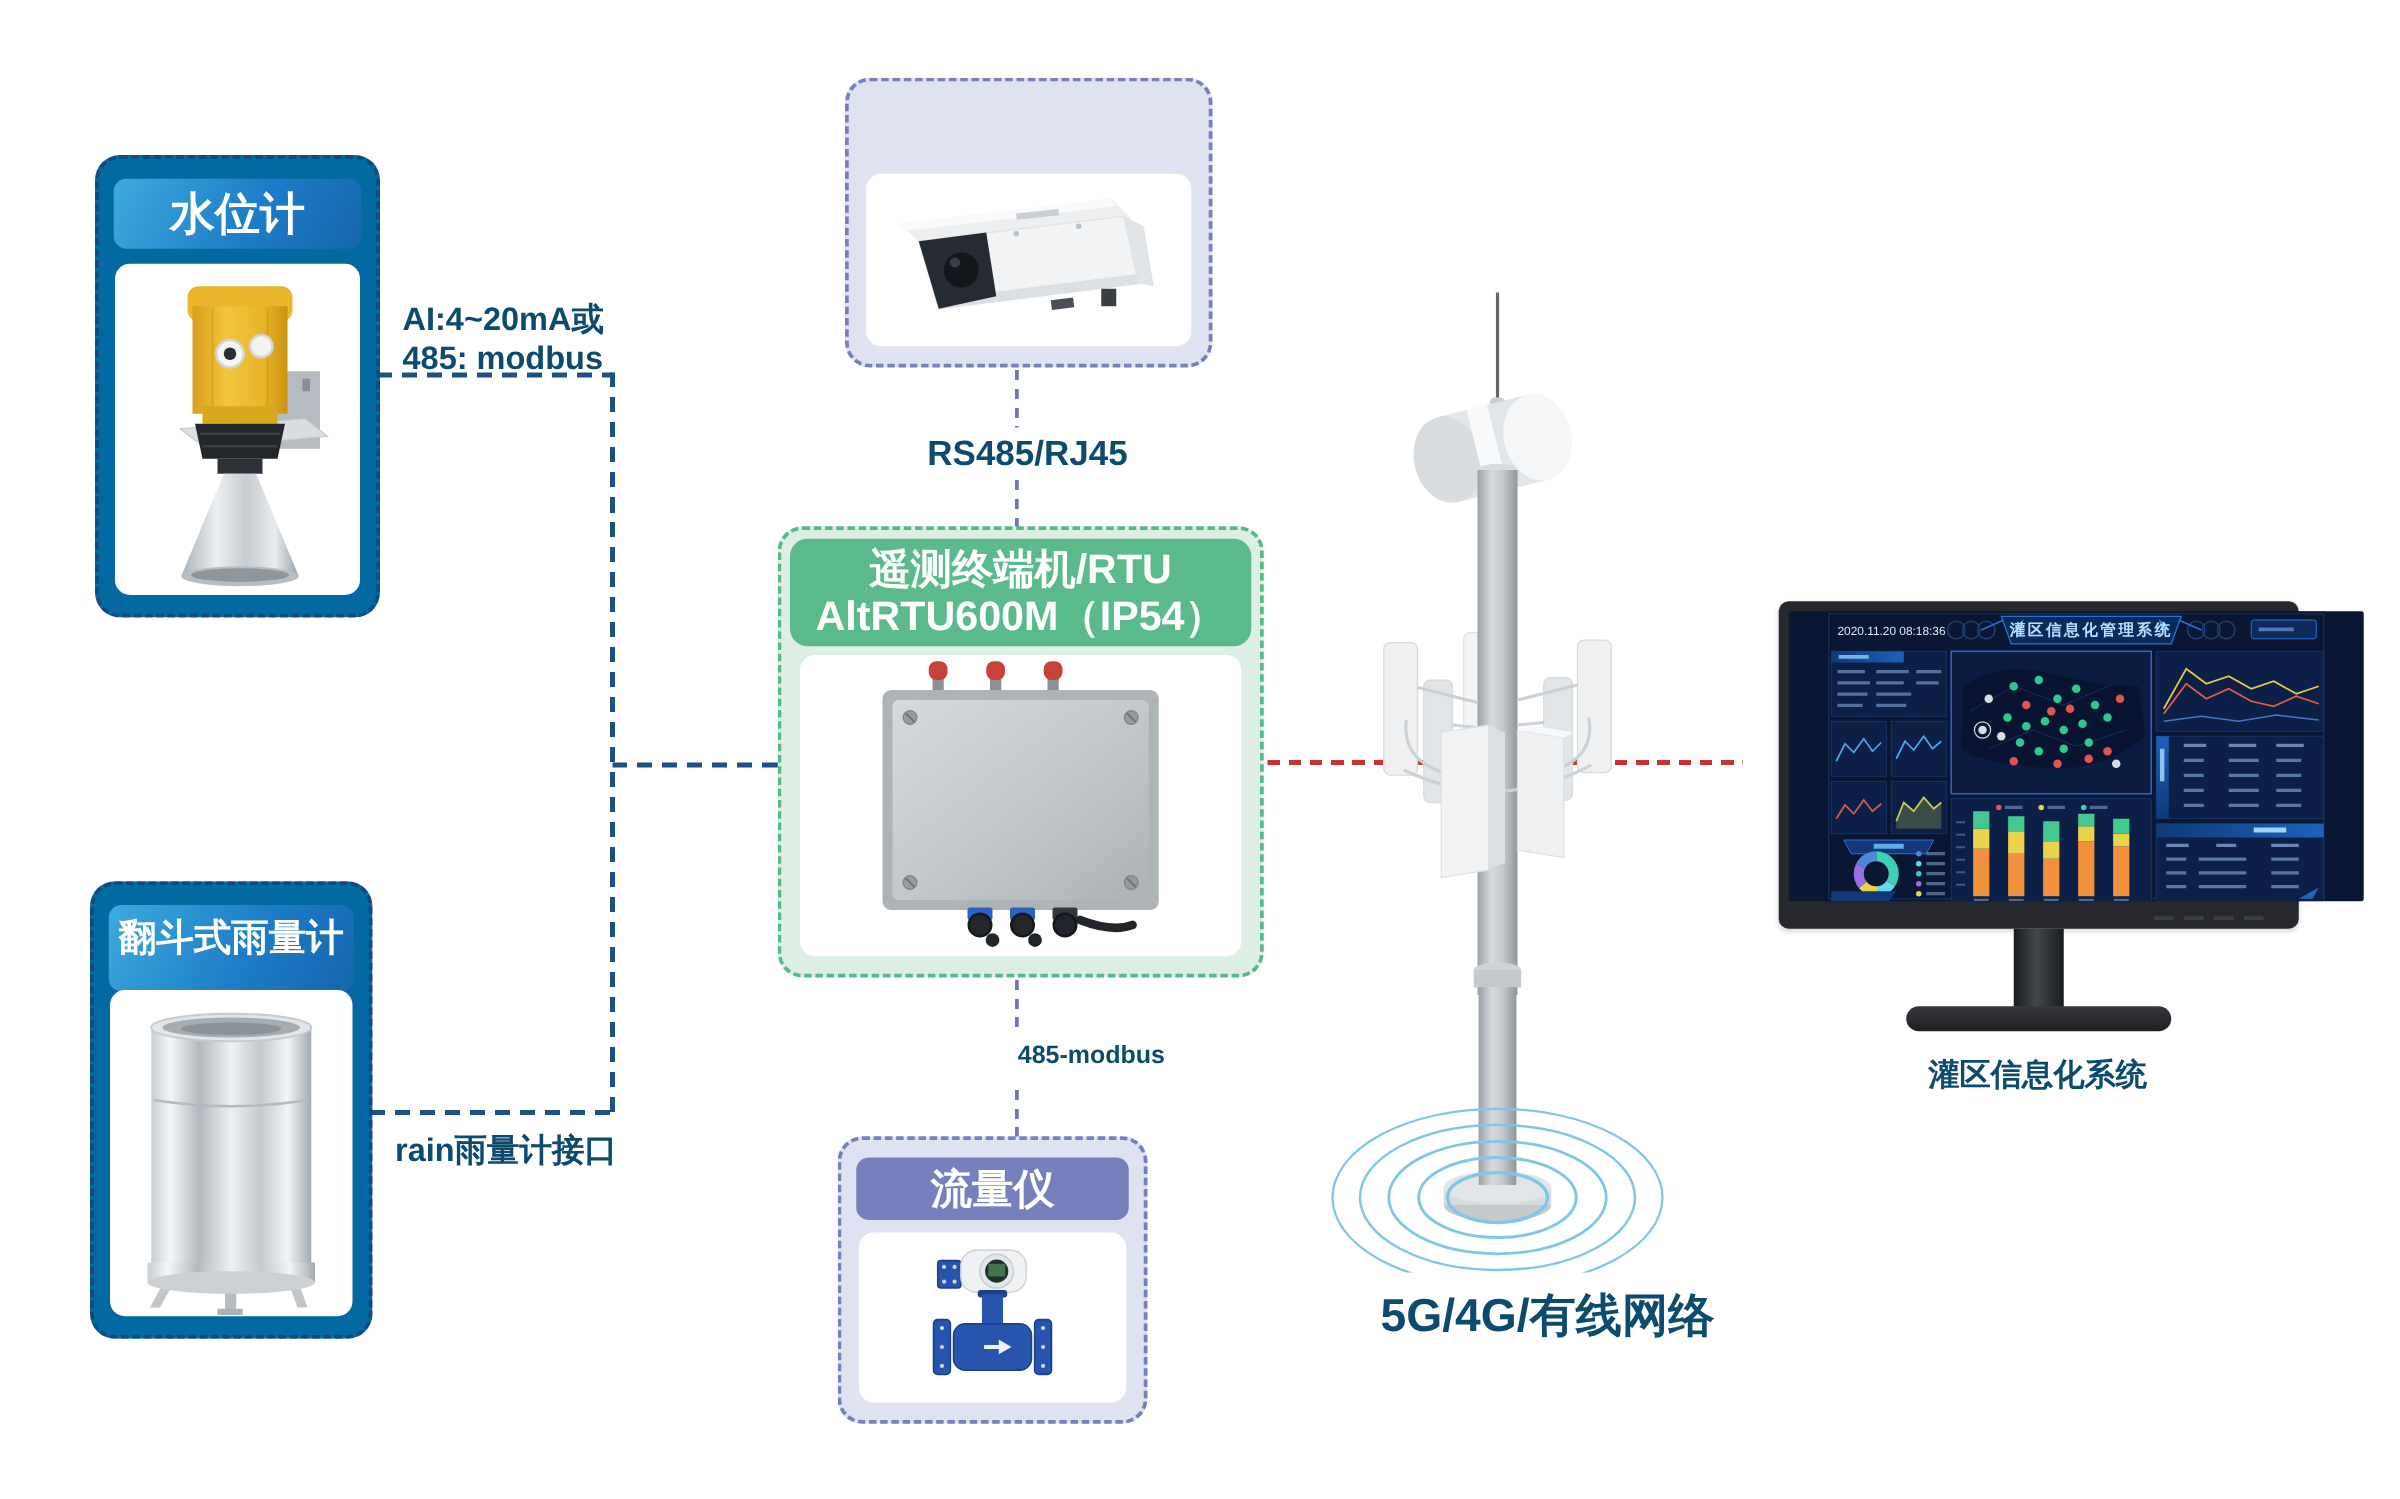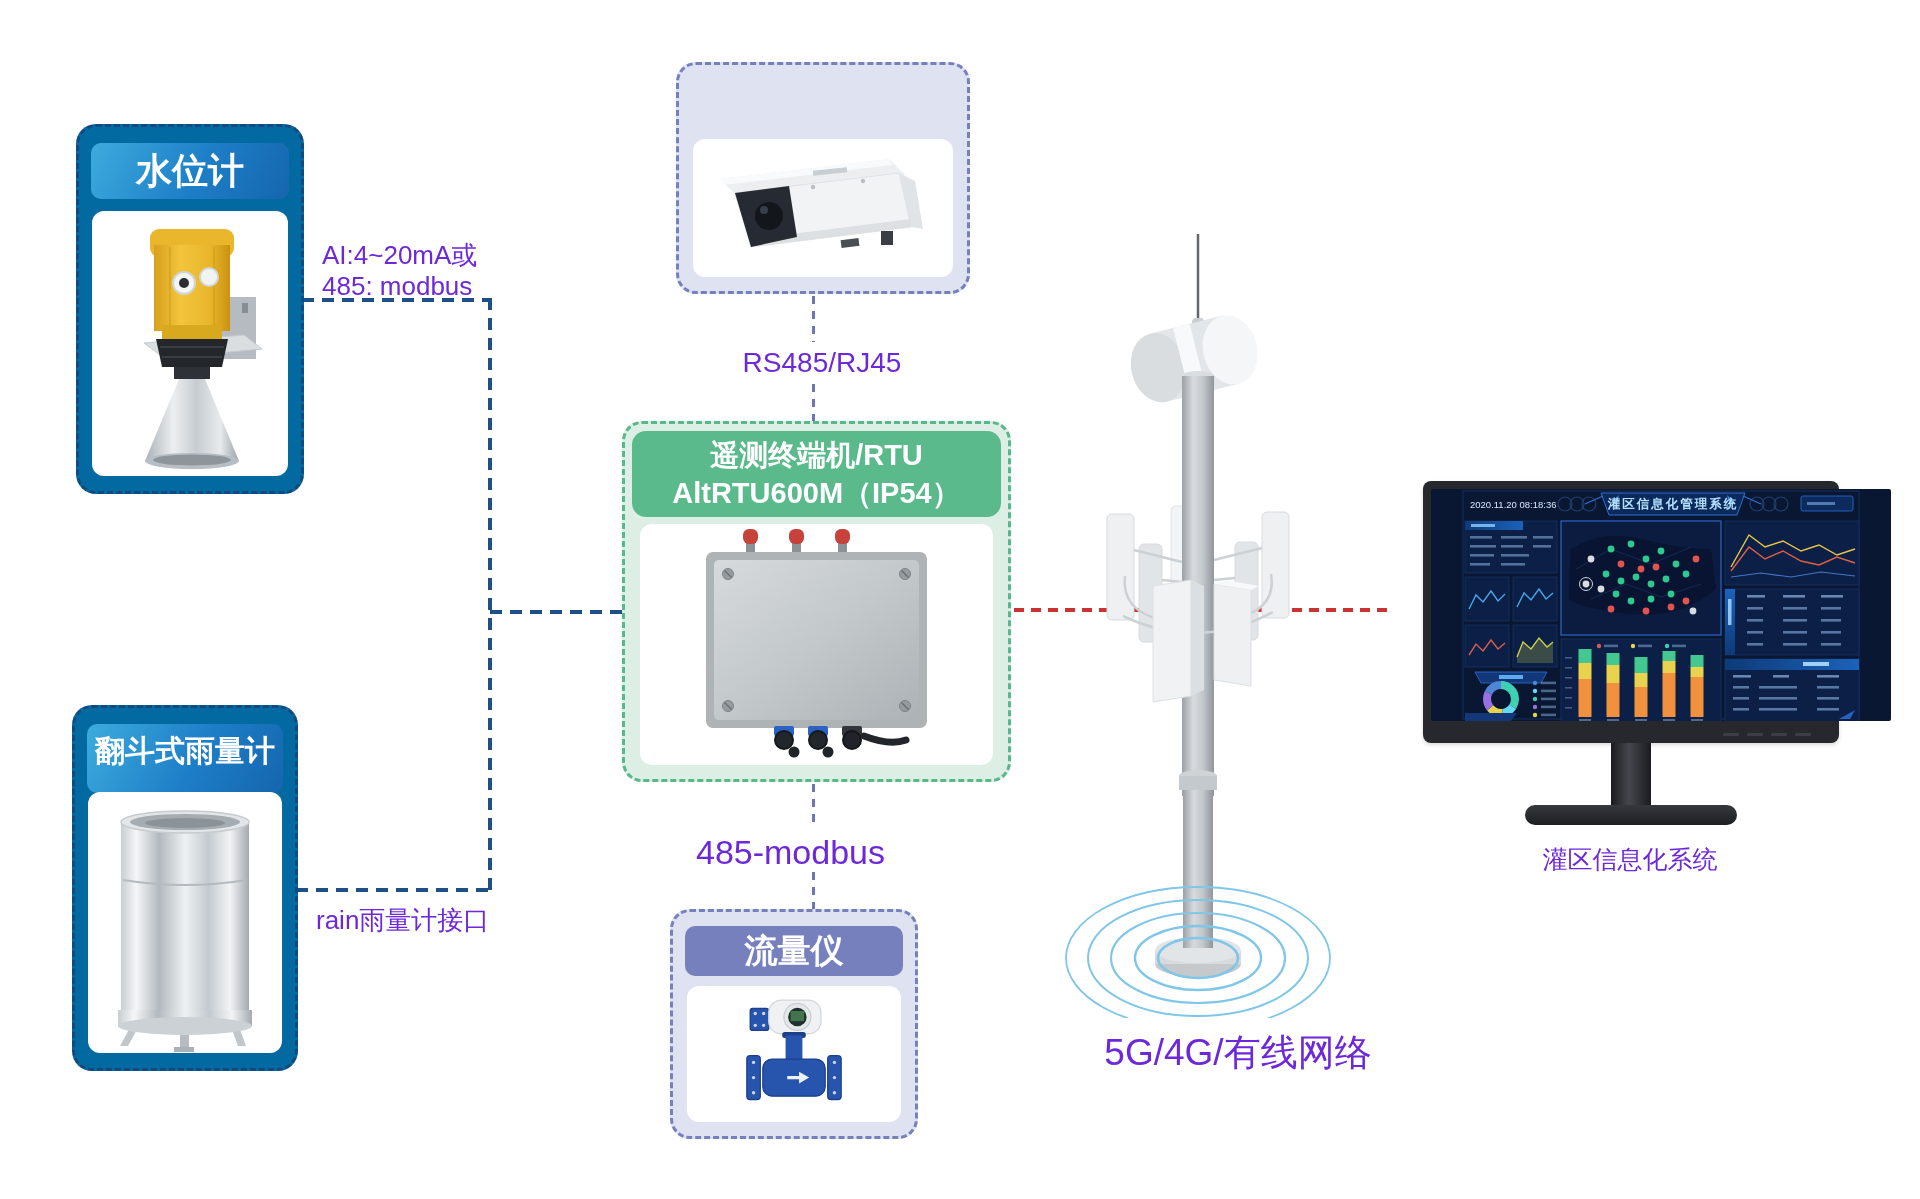--- a/index.html
+++ b/index.html
@@ -21,21 +21,21 @@
   
   .conn{position:absolute}
   .conn.h{height:4px}
   .conn.v{width:4px}
   .navy.h{background:repeating-linear-gradient(90deg,#1e4f85 0 12px,transparent 12px 20px)}
   .navy.v{background:repeating-linear-gradient(180deg,#1e4f85 0 12px,transparent 12px 20px)}
   .purpleline.v{width:3px;background:repeating-linear-gradient(180deg,#6d76b8 0 8px,transparent 8px 15px)}
   .redline.h{background:repeating-linear-gradient(90deg,#c93432 0 10px,transparent 10px 17px)}
 
   
-  .lbl{position:absolute;color:#6d28d9;font-weight:normal;white-space:nowrap}
+  .lbl{position:absolute;color:#0c4a6e;font-weight:bold;white-space:nowrap}
 
   
   .tower{position:absolute;left:1053px;top:228px;width:290px;height:790px}
   .tower svg{display:block;width:100%;height:100%}
 
   
   .monitor{position:absolute;left:1423px;top:481px;width:416px;height:410px}
   .bezel{position:absolute;left:0;top:0;width:416px;height:262px;background:#26282d;border-radius:8px;box-shadow:0 2px 4px rgba(0,0,0,.15)}
   .screen{position:absolute;left:8px;top:8px;width:460px;height:232px;background:#0a1733;border-radius:2px;overflow:hidden}
   .screen svg{display:block;width:100%;height:100%}
@@ -161,21 +161,21 @@
         <rect x="120" y="30" width="34" height="5" fill="#c9ced2" transform="rotate(-6 137 32)"></rect>
         <circle cx="170" cy="42" r="2.2" fill="#b9bfc4"></circle>
         <circle cx="120" cy="48" r="2.2" fill="#b9bfc4"></circle>
         <rect x="188" y="92" width="12" height="14" fill="#3a3e44"></rect>
         <rect x="148" y="100" width="18" height="8" fill="#4a4e55" transform="rotate(-7 157 104)"></rect>
       </svg>
     </div>
   </div>
 
   <div class="devbox green-box" style="left:622px;top:421px;width:389px;height:361px">
-    <div class="hdr hdr-green" style="left:7px;right:7px;top:7px;height:86px;font-size:29px;line-height:38px;padding-top:5px">
+    <div class="hdr hdr-green" style="left:7px;right:7px;top:7px;height:86px;font-size:33px;line-height:38px;padding-top:5px">
       <div>遥测终端机/RTU</div>
       <div>AltRTU600M（IP54）</div>
     </div>
     <div class="card" style="left:15px;right:15px;top:100px;bottom:14px">
       <svg viewBox="0 0 353 241">
         <defs>
           <linearGradient id="rtupanel" x1="0" y1="0" x2="1" y2="1">
             <stop offset="0" stop-color="#d6dadc"></stop>
               <stop offset=".5" stop-color="#c3c8cb"></stop>
               <stop offset="1" stop-color="#adb2b6"></stop>
@@ -552,17 +552,17 @@
     <div class="stand-neck"></div>
     <div class="stand-base"></div>
   </div>
 
   <div class="lbl" style="left:322px;top:240px;font-size:26px;line-height:31px">
     <div>AI:4~20mA或</div>
     <div>485: modbus</div>
   </div>
   <div class="lbl" style="left:316px;top:903px;font-size:26px">rain雨量计接口</div>
   <div class="lbl" style="left:712px;width:220px;top:347px;text-align:center;font-size:28px">RS485/RJ45</div>
-  <div class="lbl" style="left:696px;width:220px;top:833px;text-align:left;font-size:34px">485-modbus</div>
+  <div class="lbl" style="left:712px;width:220px;top:833px;text-align:right;font-size:20px">485-modbus</div>
   <div class="lbl" style="left:1058px;width:360px;top:1028px;text-align:center;font-size:37px">5G/4G/有线网络</div>
   <div class="lbl" style="left:1455px;width:350px;top:843px;text-align:center;font-size:25px">灌区信息化系统</div>
 
 </div>
 
 </body></html>

